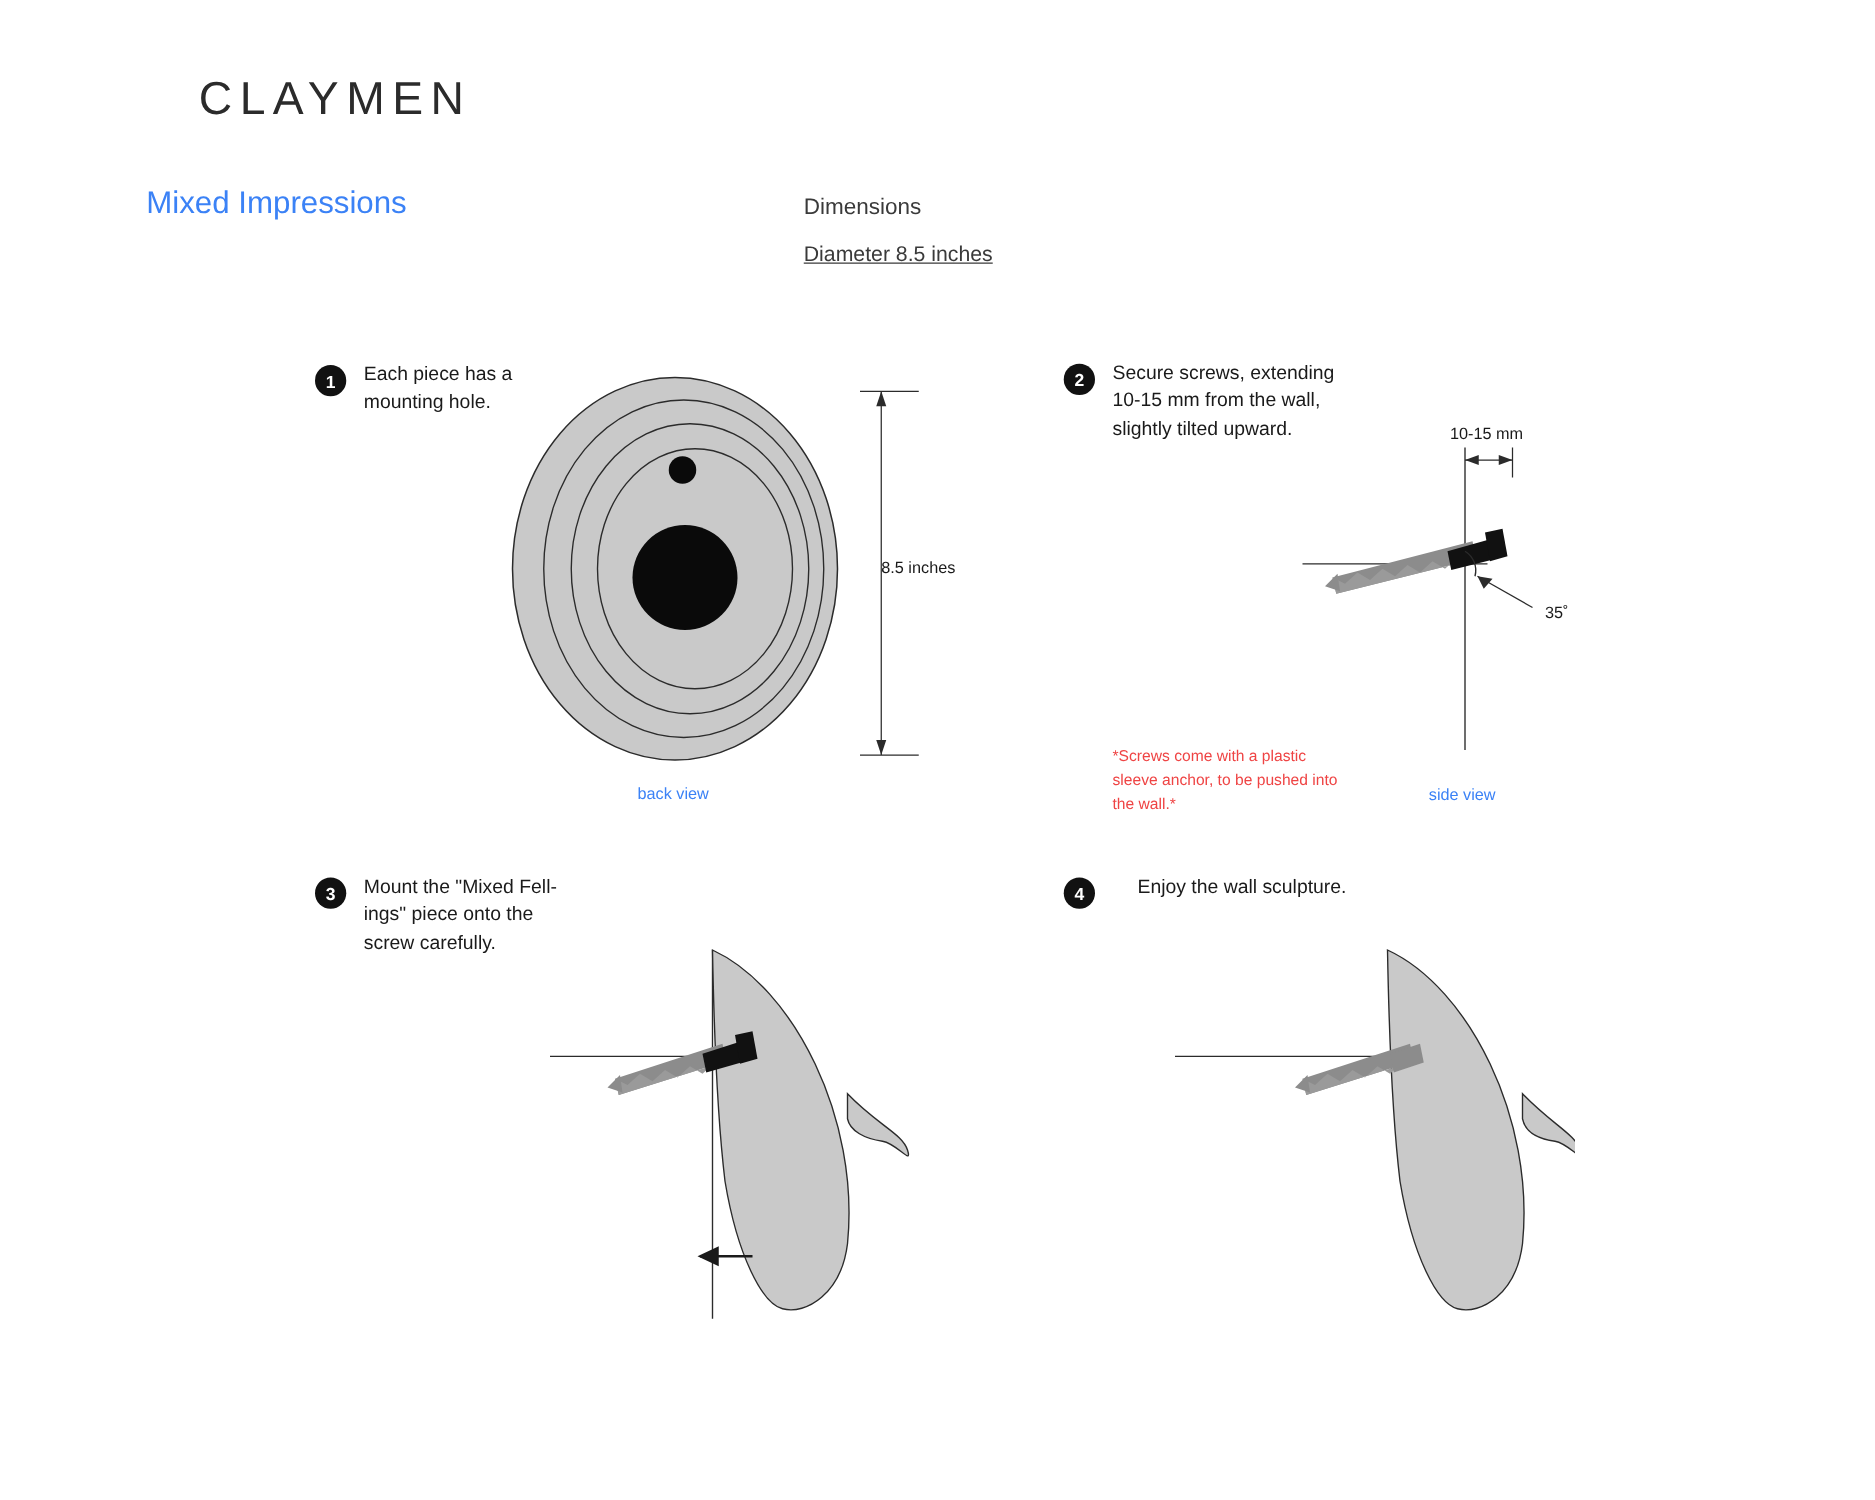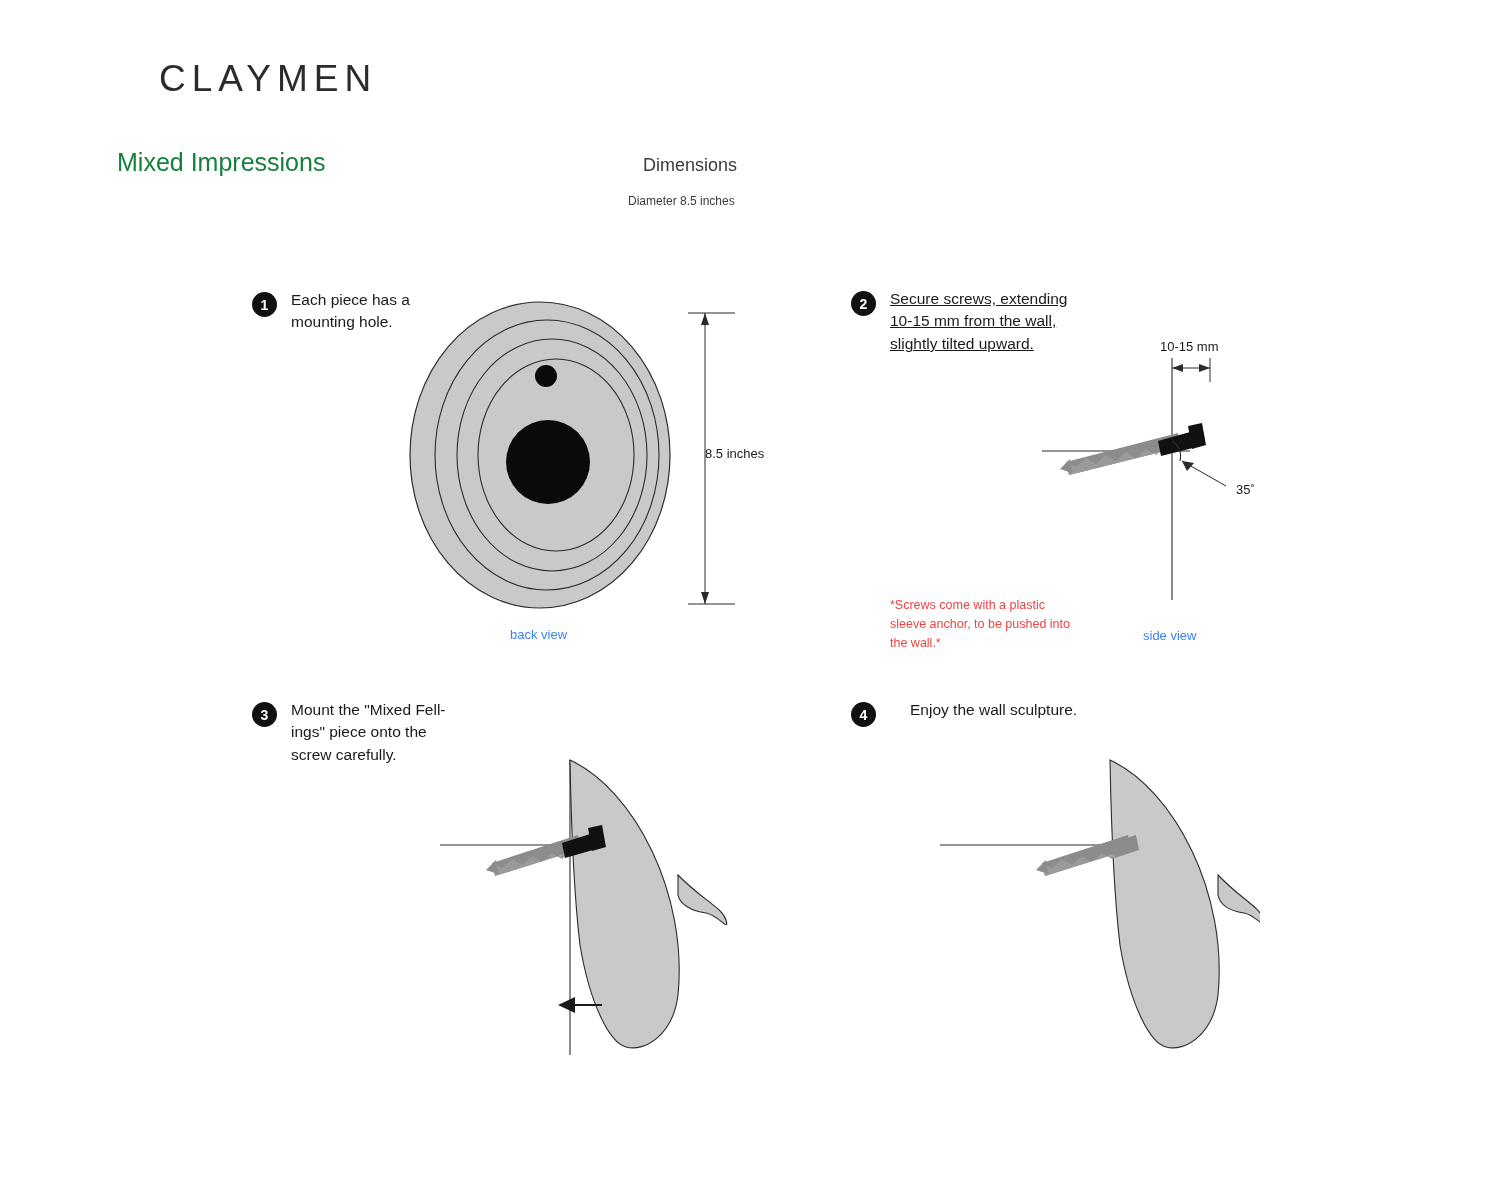--- a/index.html
+++ b/index.html
@@ -24,35 +24,36 @@
     font-weight: 400;
     color: #2b2b2b;
     margin-left: 42px;
   }
   .product-title {
     position: absolute;
     left: 117px;
     top: 148px;
     font-size: 25px;
     font-weight: 400;
-    color: #15803d;
+    color: #3b82f6;
   }
   .dim-label {
     position: absolute;
     left: 643px;
     top: 155px;
     font-size: 18px;
     color: #3a3a3a;
   }
   .dim-value {
     position: absolute;
-    left: 628px;
+    left: 643px;
     top: 194px;
-    font-size: 12px;
+    font-size: 17px;
     color: #3a3a3a;
+    text-decoration: underline;
   }
   .step-badge {
     position: absolute;
     width: 25px;
     height: 25px;
     border-radius: 50%;
     background: #111111;
     color: #ffffff;
     font-size: 14px;
     font-weight: 700;
@@ -116,21 +117,21 @@
     <line x1="288" y1="13" x2="335" y2="13" stroke="#2b2b2b" stroke-width="1"></line>
     <line x1="288" y1="304" x2="335" y2="304" stroke="#2b2b2b" stroke-width="1"></line>
     <path d="M305,13 L301,25 L309,25 Z" fill="#2b2b2b"></path>
     <path d="M305,304 L301,292 L309,292 Z" fill="#2b2b2b"></path>
   </svg>
 </div>
 <div class="measure-label" style="left:705px; top:446px;">8.5 inches</div>
 <div class="caption" style="left:510px; top:627px;">back view</div>
 
 <div class="step-badge" style="left:851px; top:291px;">2</div>
-<div class="step-text" style="left:890px; top:288px; width:230px;text-decoration:underline;">Secure screws, extending
+<div class="step-text" style="left:890px; top:288px; width:230px;">Secure screws, extending
 10-15 mm from the wall,
 slightly tilted upward.</div>
 
 <div class="panel" style="left:1030px; top:330px; width:280px; height:290px;">
   <svg width="280" height="290" viewBox="0 0 280 290">
 
     <line x1="142" y1="28" x2="142" y2="270" stroke="#2b2b2b" stroke-width="1.1"></line>
 
     <line x1="12" y1="121" x2="160" y2="121" stroke="#2b2b2b" stroke-width="1"></line>
 

